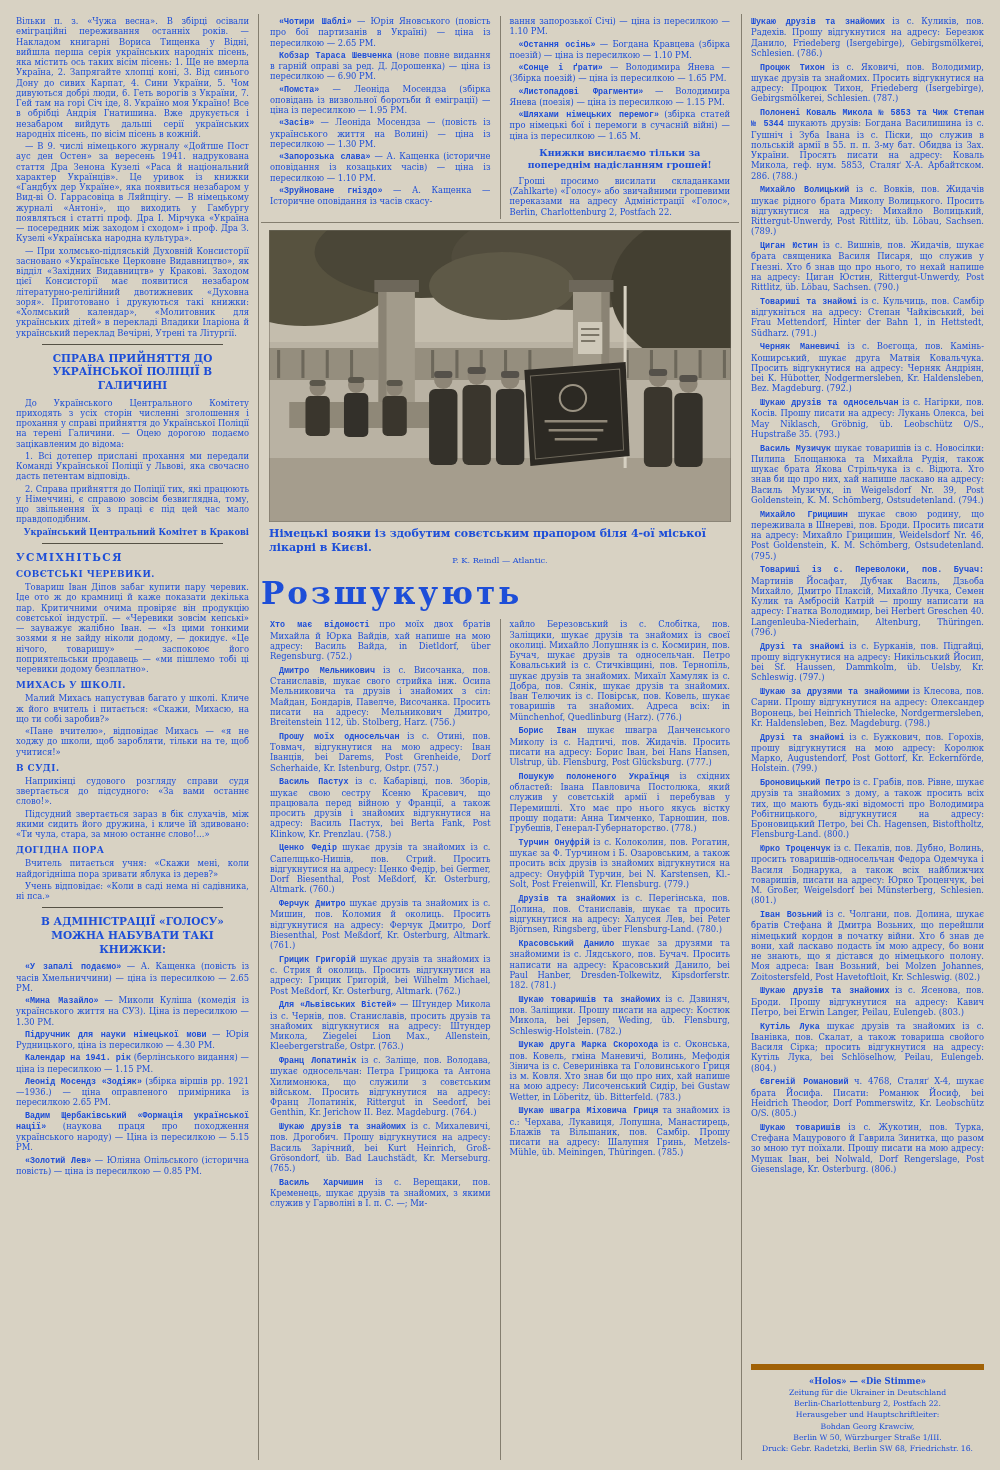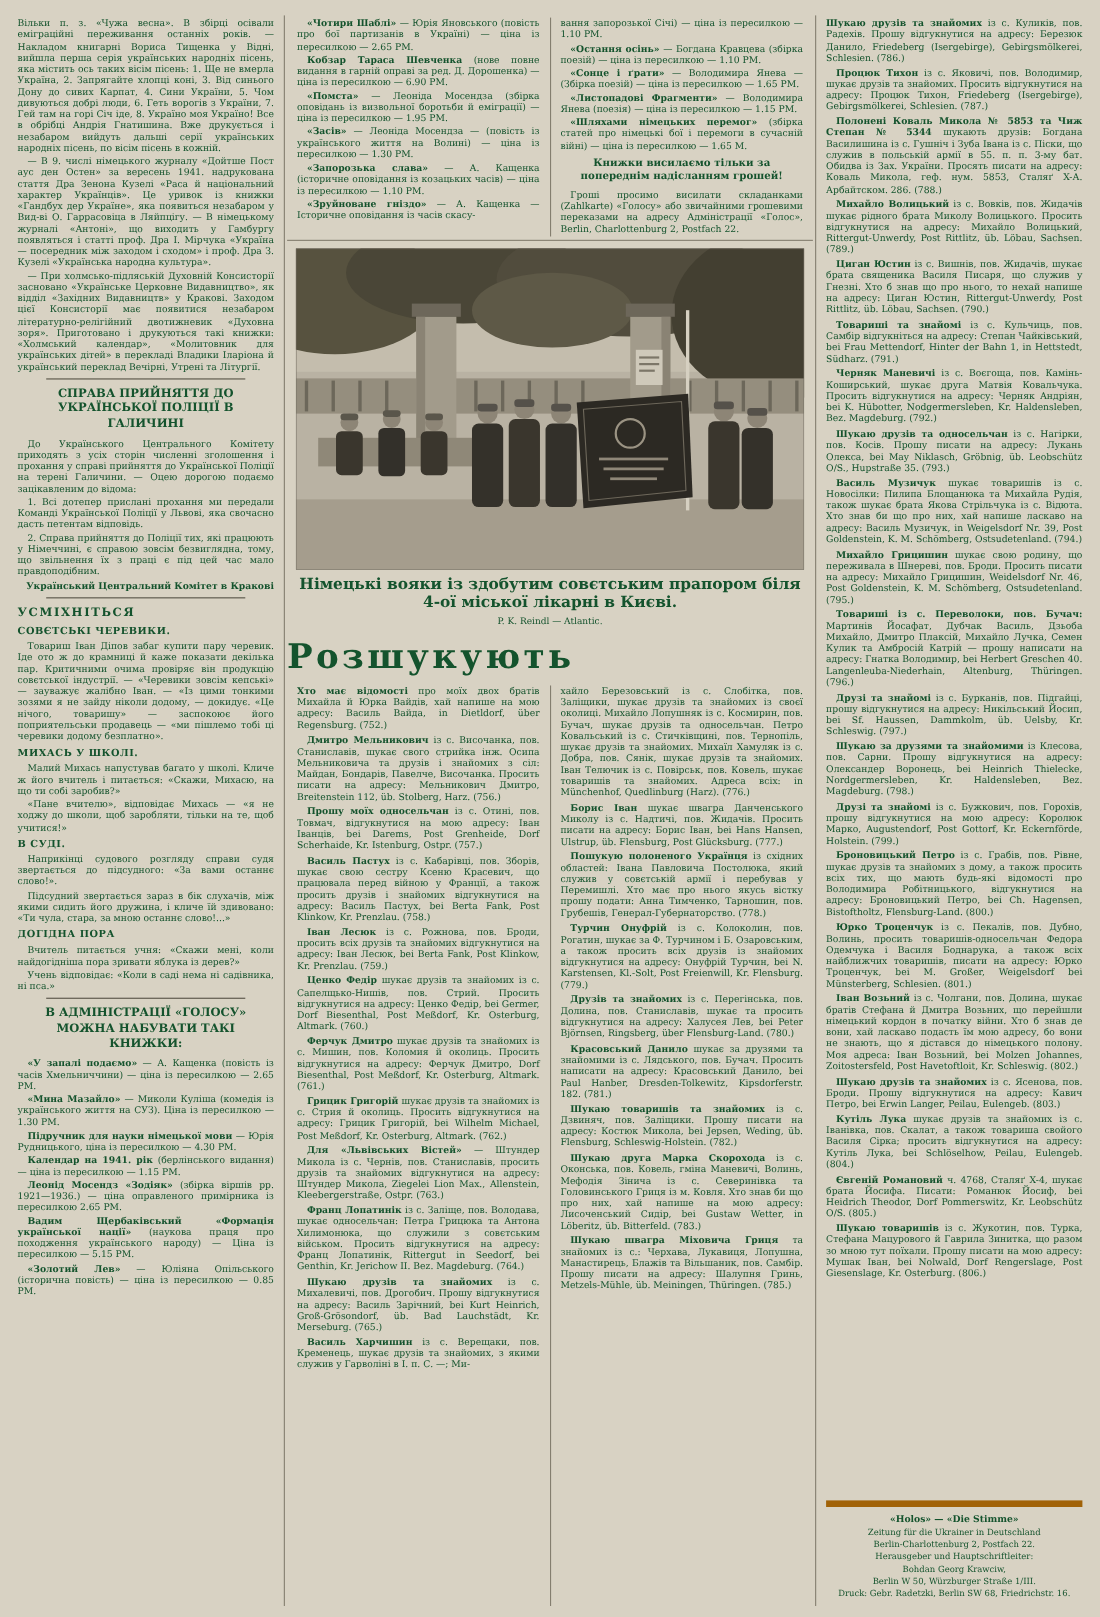--- a/index.html
+++ b/index.html
@@ -1,19 +1,19 @@
 <!DOCTYPE html>
 <html><head>
 <meta charset="utf-8">
 <style>
   * { box-sizing: border-box; }
   html,body { margin:0; padding:0; background:#c8c2b3; }
   .page {
     width:1000px; height:1470px; margin:0 auto;
-    background:#d8d2c3; color:#14532d;
+    background:#d8d2c3; color:#1d4ed8;
     font-family:"DejaVu Serif","Liberation Serif",serif;
     padding:14px 12px 10px; overflow:hidden; position:relative;
   }
   .cols { display:flex; height:100%; }
   .col1 { width:246px; padding:2px 9px 0 4px; overflow:hidden; }
   .middle { flex:1; border-left:1px solid #847e6f; border-right:1px solid #847e6f; padding:2px 2px 0; display:flex; flex-direction:column; overflow:hidden; }
   .col4 { width:246px; padding:2px 4px 0 9px; overflow:hidden; display:flex; flex-direction:column; }
   .mid-cols { display:flex; }
   .mid-cols .subcol { flex:1; padding:0 9px; overflow:hidden; }
   .mid-cols .subcol + .subcol { border-left:1px solid #847e6f; }
@@ -21,26 +21,26 @@
 
   .it-p, .it-pn { font-size:8.4px; line-height:1.22; text-align:justify; margin:0 0 2px; }
   .it-p { text-indent:9px; }
   .mid-bot .it-p, .mid-bot .it-pn, .col4 .it-p, .col4 .it-pn { margin-bottom:3.5px; }
   .it-h  { font-size:10.5px; font-weight:bold; text-align:center; margin:7px 4px 5px; line-height:1.3; }
   .it-hl { font-size:10.5px; font-weight:bold; margin:7px 0 4px; letter-spacing:1.5px; }
   .it-sub{ font-size:8.9px; font-weight:bold; text-align:left; margin:6px 0 3px; letter-spacing:.5px; }
   .it-sig{ font-size:8.4px; font-weight:bold; text-align:right; margin:2px 0 3px; line-height:1.25;}
   .it-b  { font-size:9.3px; font-weight:bold; text-align:center; margin:6px 2px 5px; line-height:1.3; }
   .it-hr { border-top:1px solid #555145; margin:6px 26px 5px; }
-  b.lead { font-weight:bold; }
+  b.lead { font-weight:bold;font-family:Liberation Mono, monospace; }
 
   .rule-across { border-top:1px solid #847e6f; margin:3px 0 7px; }
   .photo { margin:0 8px; }
   .photo svg { display:block; width:100%; }
-  .photo .cap    { font-size:14px; font-weight:bold; text-align:center; margin-top:5px; line-height:1.25; }
+  .photo .cap    { font-size:11px; font-weight:bold; margin-top:5px; line-height:1.25; }
   .photo .credit { font-size:8.2px; text-align:center; margin-top:1px; }
   .headline { font-size:31px; font-weight:bold; text-align:left; letter-spacing:3px; margin:10px 0 8px; }
 
   .imprint { border-top:6px solid #a16207; margin-top:auto; margin-bottom:6px; padding-top:5px; font-size:7.7px; line-height:1.45; text-align:center; }
   .imprint .l0 { font-weight:bold; font-size:8.4px; }
 </style>
 </head>
 <body>
 
 <div class="page">
@@ -185,21 +185,20 @@
       </figure>
 
       <div class="headline">Розшукують</div>
 
       <div class="mid-cols mid-bot">
         <div class="subcol">
             <div class="it-pn"><b class="lead">Хто має відомості</b> про моїх двох братів Михайла й Юрка Вайдів, хай напише на мою адресу: Василь Вайда, in Dietldorf, über Regensburg. (752.)</div>
             <div class="it-p"><b class="lead">Дмитро Мельникович</b> із с. Височанка, пов. Станиславів, шукає свого стрийка інж. Осипа Мельниковича та друзів і знайомих з сіл: Майдан, Бондарів, Павелче, Височанка. Просить писати на адресу: Мельникович Дмитро, Breitenstein 112, üb. Stolberg, Harz. (756.)</div>
             <div class="it-p"><b class="lead">Прошу моїх односельчан</b> із с. Отині, пов. Товмач, відгукнутися на мою адресу: Іван Іванців, bei Darems, Post Grenheide, Dorf Scherhaide, Kr. Istenburg, Ostpr. (757.)</div>
             <div class="it-p"><b class="lead">Василь Пастух</b> із с. Кабарівці, пов. Зборів, шукає свою сестру Ксеню Красевич, що працювала перед війною у Франції, а також просить друзів і знайомих відгукнутися на адресу: Василь Пастух, bei Berta Fank, Post Klinkow, Kr. Prenzlau. (758.)</div>
-            <div class="it-p"><b class="lead">Іван Лесюк</b> із с. Рожнова, пов. Броди, просить всіх друзів та знайомих відгукнутися на адресу: Іван Лесюк, bei Berta Fank, Post Klinkow, Kr. Prenzlau. (759.)</div>
             <div class="it-p"><b class="lead">Ценко Федір</b> шукає друзів та знайомих із с. Сапелщько-Нишів, пов. Стрий. Просить відгукнутися на адресу: Ценко Федір, bei Germer, Dorf Biesenthal, Post Meßdorf, Kr. Osterburg, Altmark. (760.)</div>
             <div class="it-p"><b class="lead">Ферчук Дмитро</b> шукає друзів та знайомих із с. Мишин, пов. Коломия й околиць. Просить відгукнутися на адресу: Ферчук Дмитро, Dorf Biesenthal, Post Meßdorf, Kr. Osterburg, Altmark. (761.)</div>
             <div class="it-p"><b class="lead">Грицик Григорій</b> шукає друзів та знайомих із с. Стрия й околиць. Просить відгукнутися на адресу: Грицик Григорій, bei Wilhelm Michael, Post Meßdorf, Kr. Osterburg, Altmark. (762.)</div>
             <div class="it-p"><b class="lead">Для «Львівських Вістей»</b> — Штундер Микола із с. Чернів, пов. Станиславів, просить друзів та знайомих відгукнутися на адресу: Штундер Микола, Ziegelei Lion Max., Allenstein, Kleebergerstraße, Ostpr. (763.)</div>
             <div class="it-p"><b class="lead">Франц Лопатинік</b> із с. Заліще, пов. Володава, шукає односельчан: Петра Грицюка та Антона Хилимонюка, що служили з совєтським військом. Просить відгукнутися на адресу: Франц Лопатинік, Rittergut in Seedorf, bei Genthin, Kr. Jerichow II. Bez. Magdeburg. (764.)</div>
             <div class="it-p"><b class="lead">Шукаю друзів та знайомих</b> із с. Михалевичі, пов. Дрогобич. Прошу відгукнутися на адресу: Василь Зарічний, bei Kurt Heinrich, Groß-Grösondorf, üb. Bad Lauchstädt, Kr. Merseburg. (765.)</div>
             <div class="it-p"><b class="lead">Василь Харчишин</b> із с. Верещаки, пов. Кременець, шукає друзів та знайомих, з якими служив у Гарволіні в І. п. С. —; Ми-</div>
           </div>
         <div class="subcol">
             <div class="it-pn">хайло Березовський із с. Слобітка, пов. Заліщики, шукає друзів та знайомих із своєї околиці. Михайло Лопушняк із с. Космирин, пов. Бучач, шукає друзів та односельчан. Петро Ковальський із с. Стичківщині, пов. Тернопіль, шукає друзів та знайомих. Михаїл Хамуляк із с. Добра, пов. Сянік, шукає друзів та знайомих. Іван Телючик із с. Повірськ, пов. Ковель, шукає товаришів та знайомих. Адреса всіх: in Münchenhof, Quedlinburg (Harz). (776.)</div>

